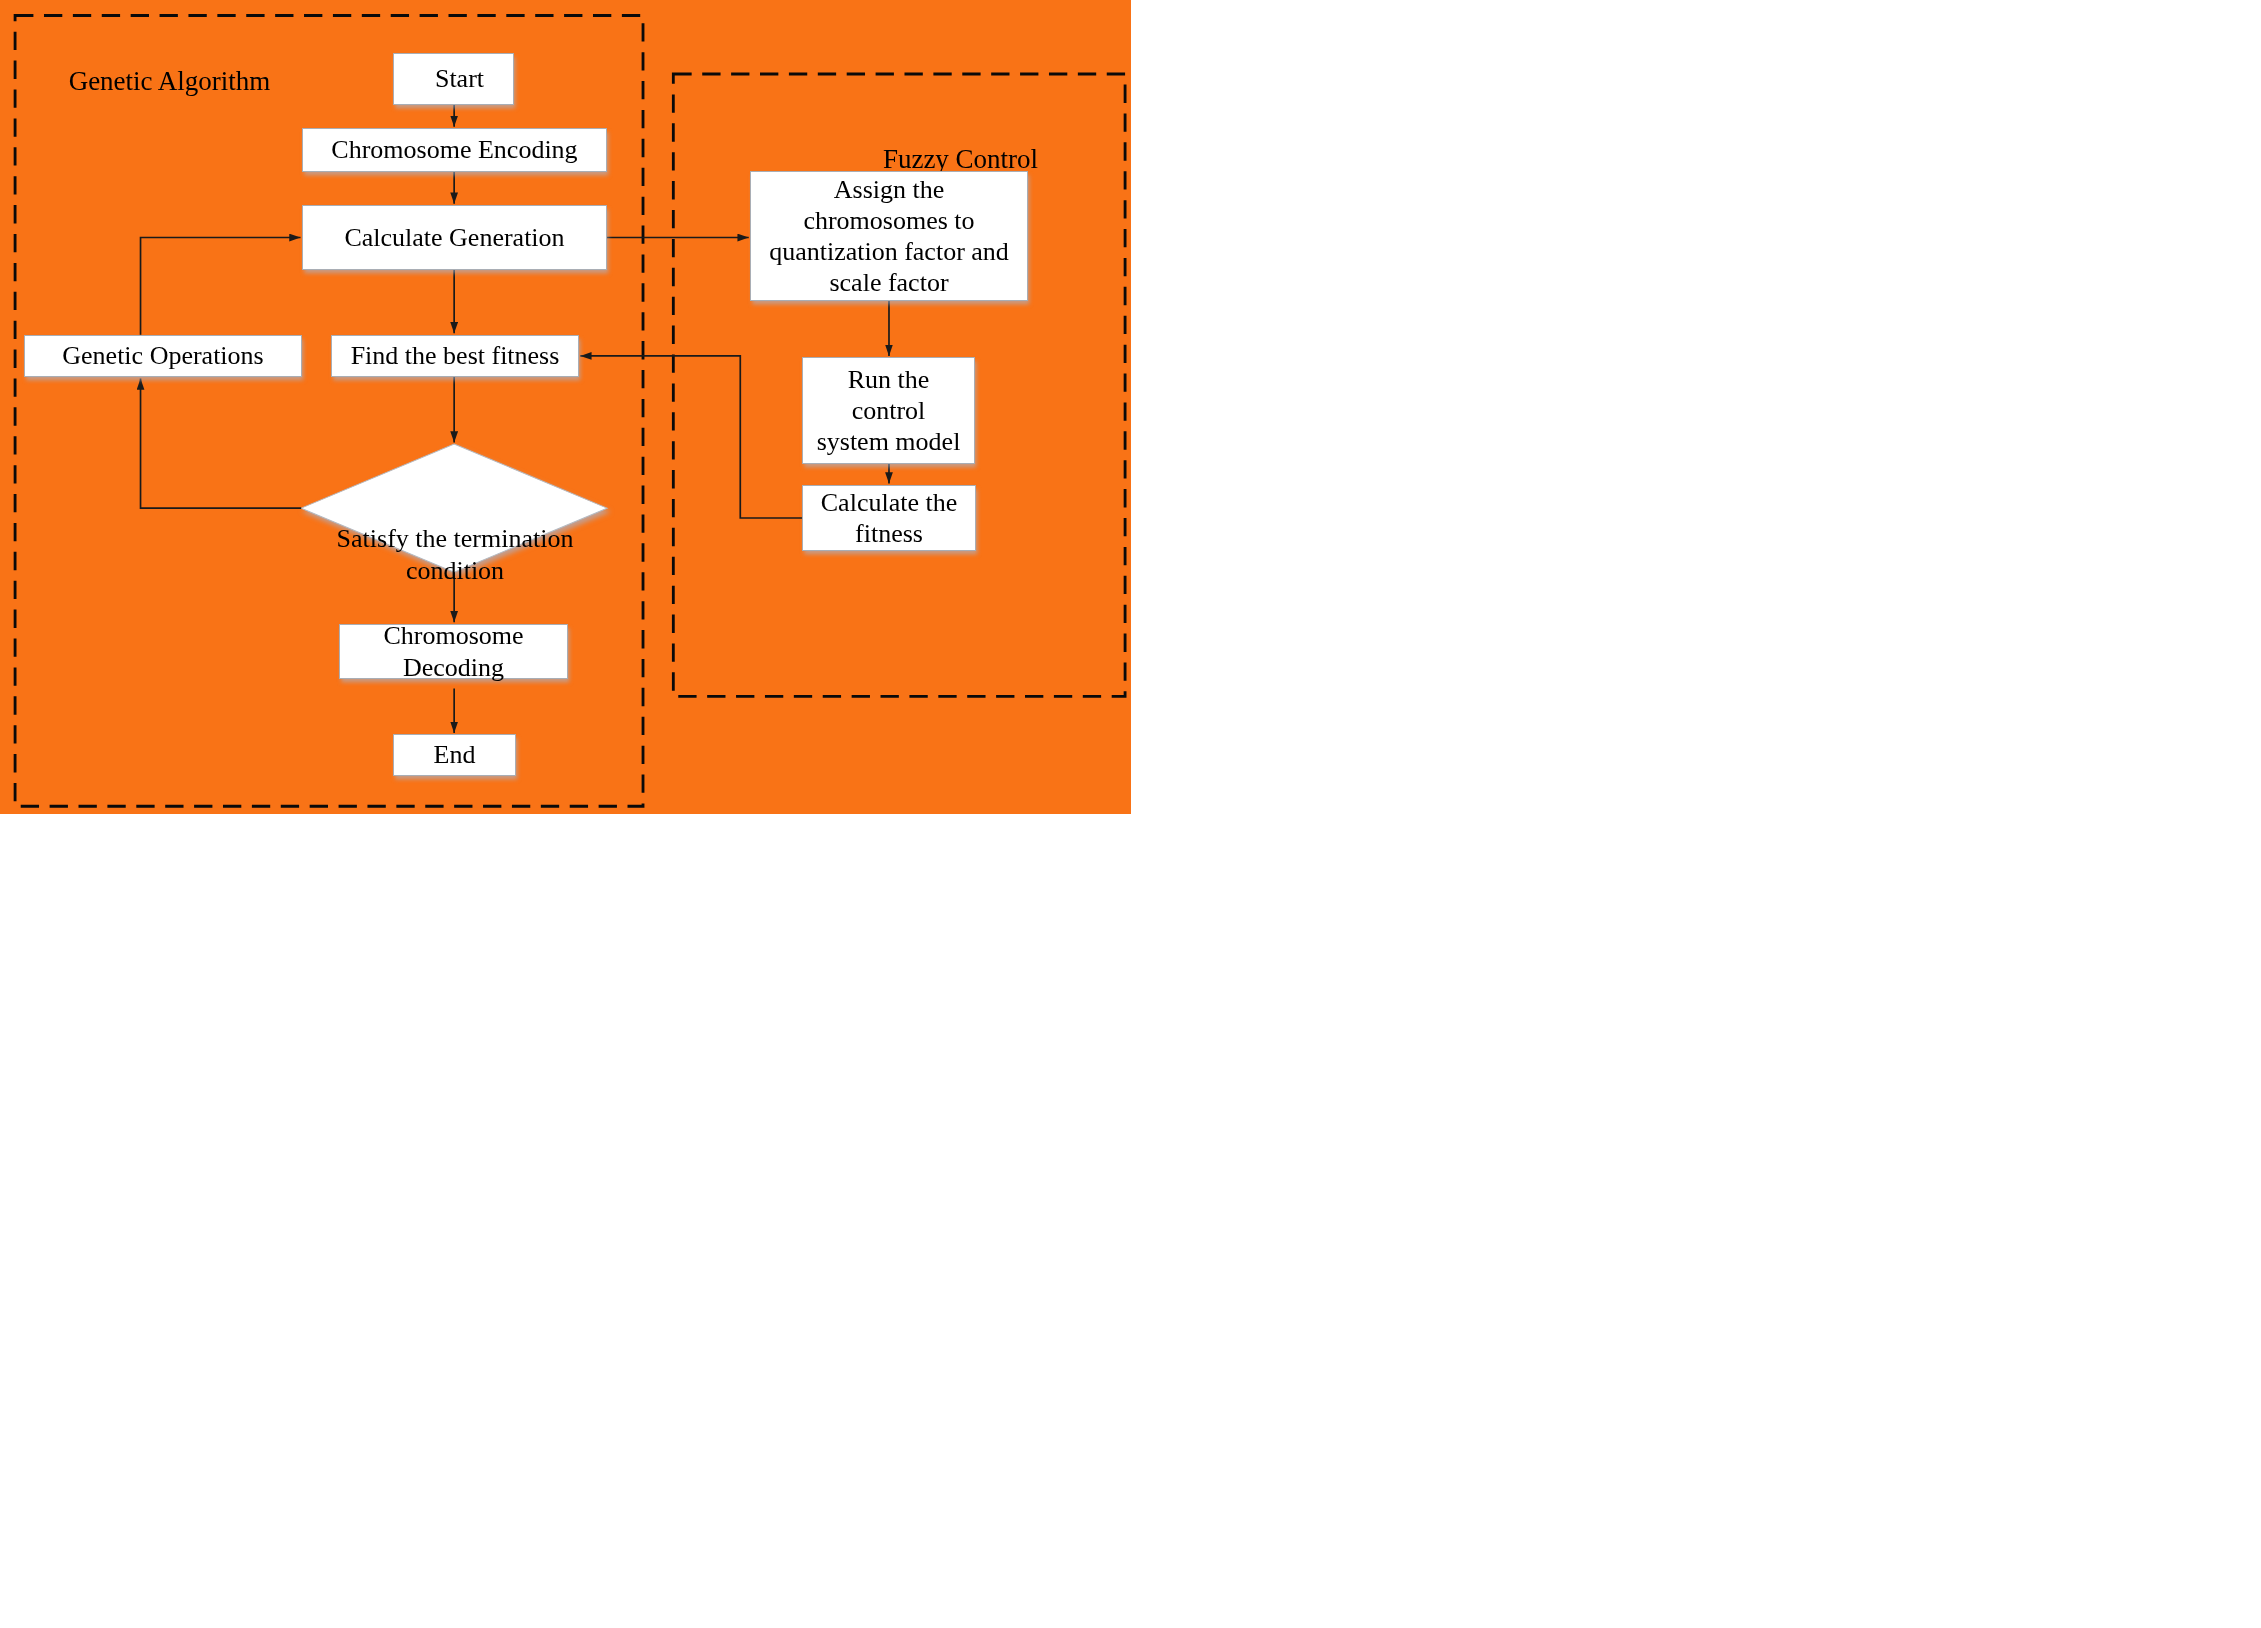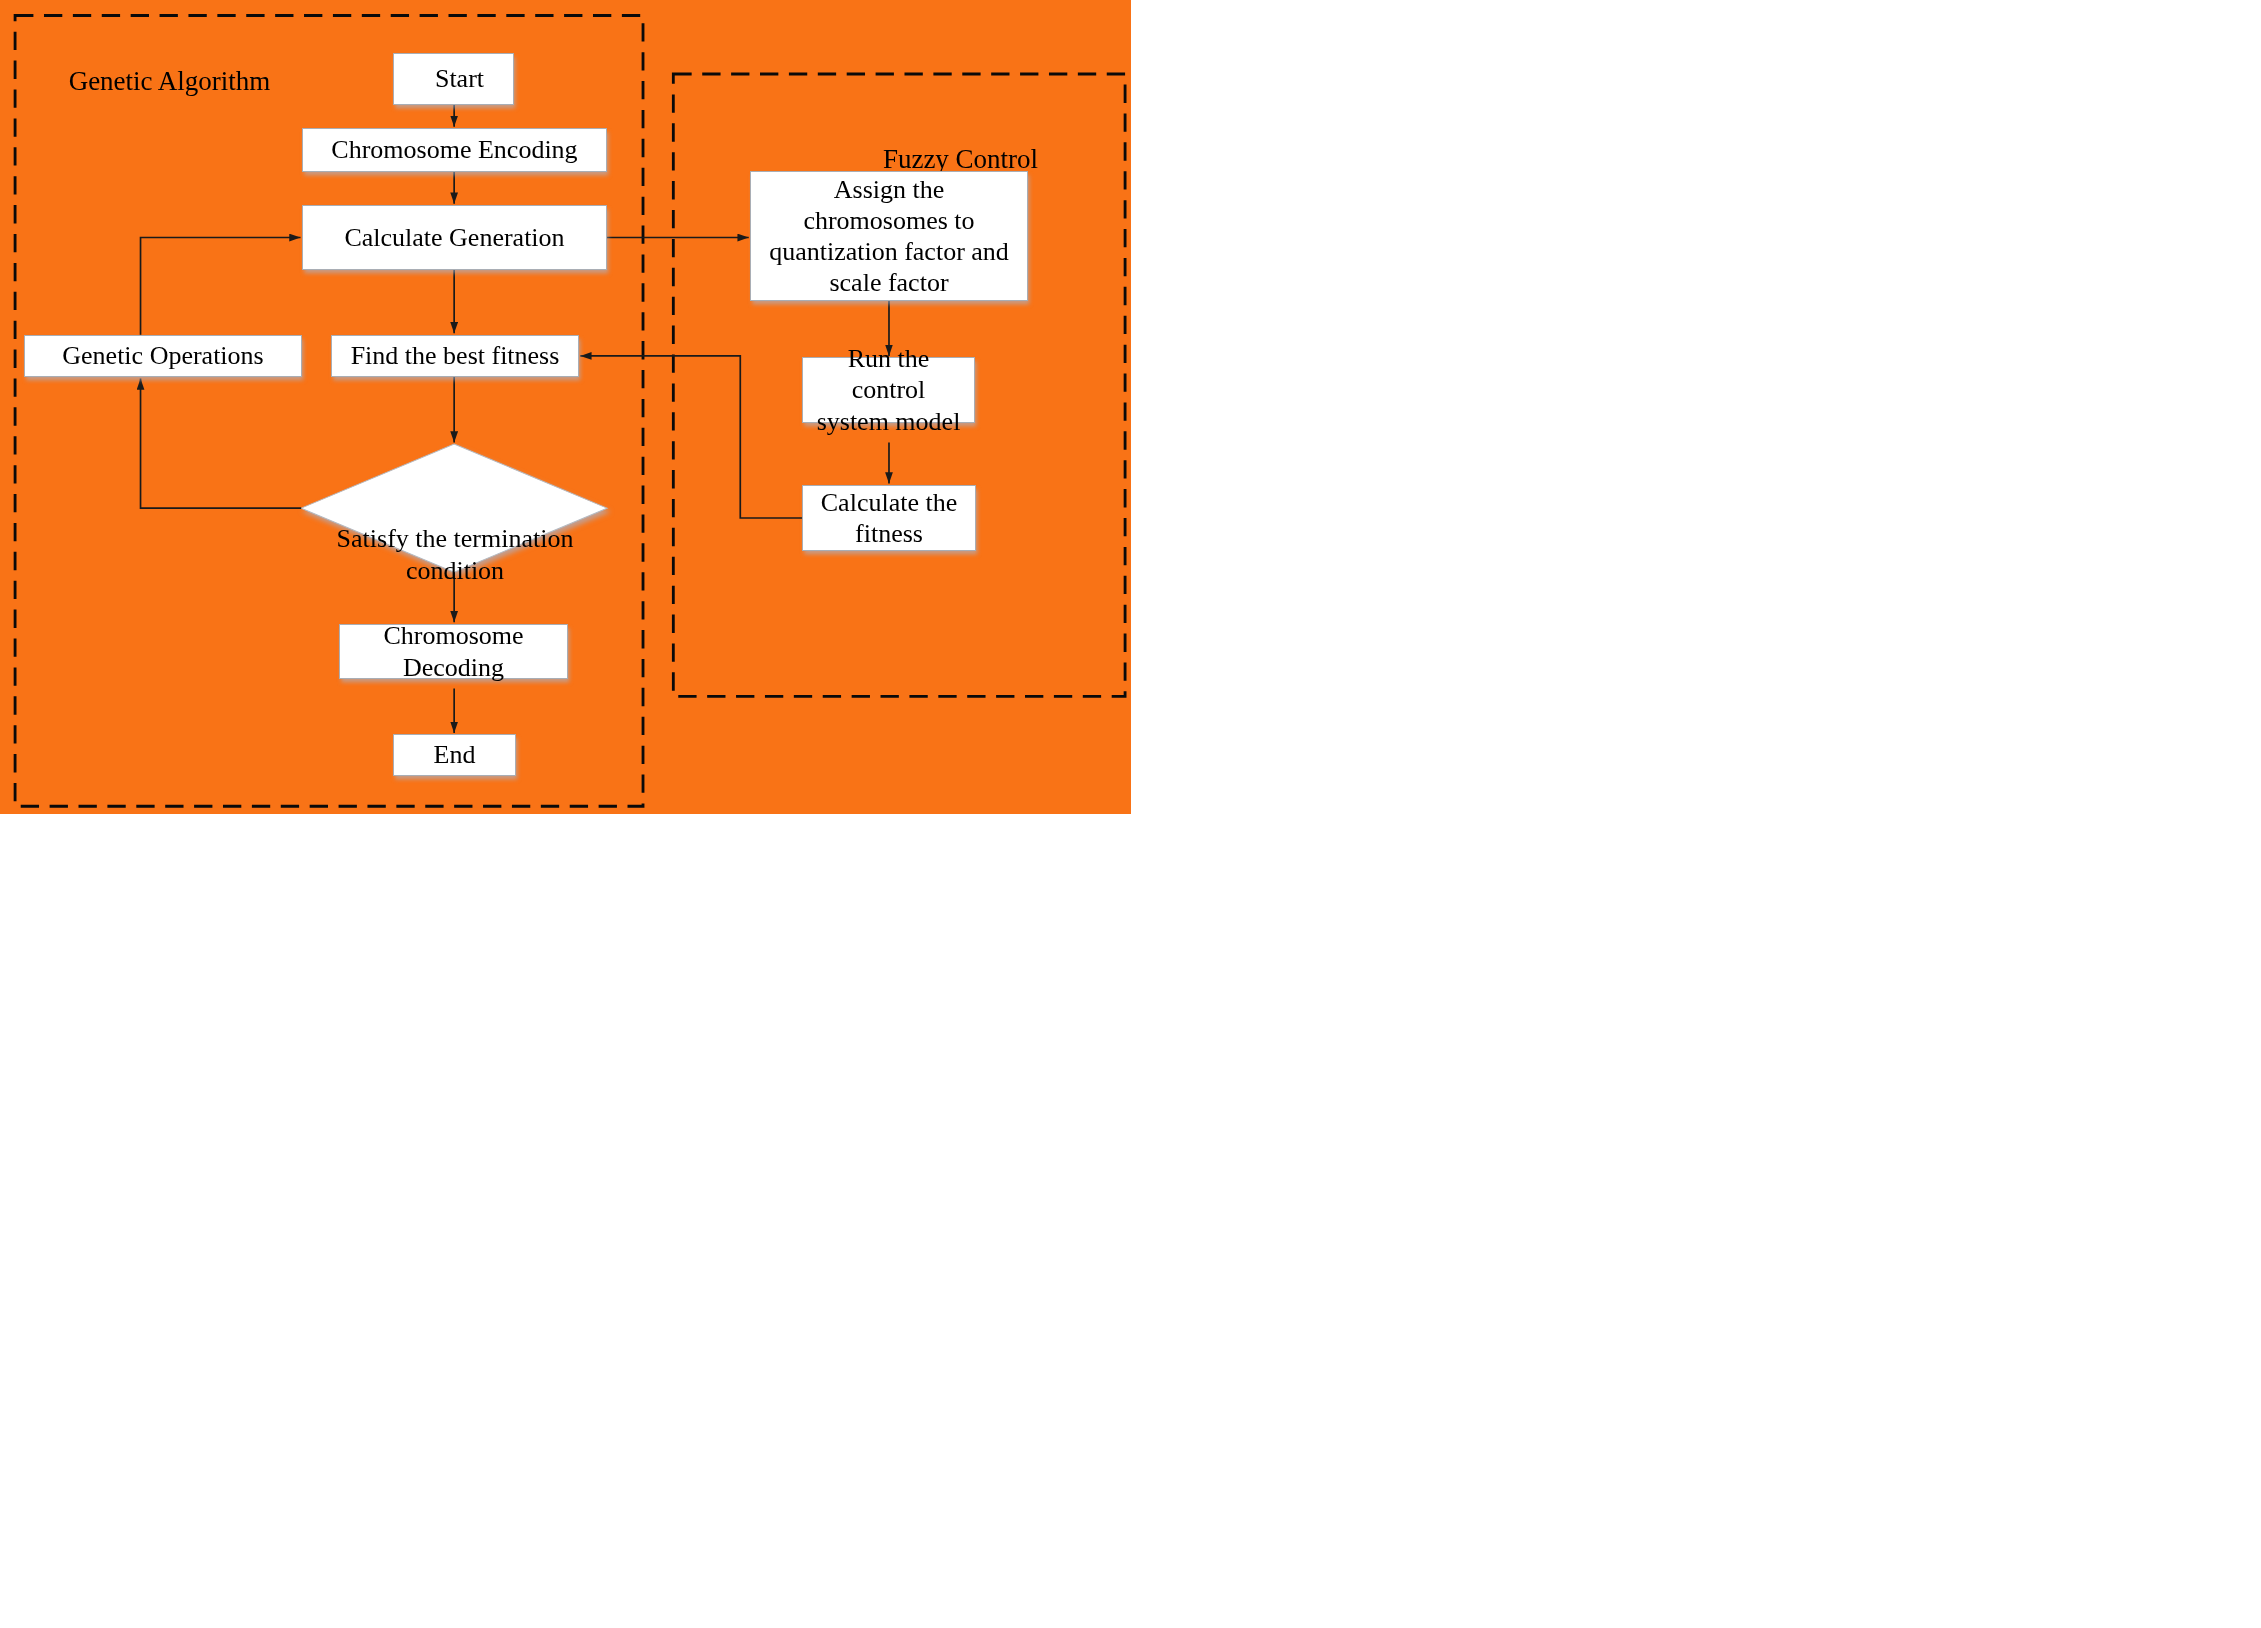--- a/index.html
+++ b/index.html
@@ -111,21 +111,21 @@
   <div class="node" style="left:339px; top:624px; width:229px; height:55px;">Chromosome
 Decoding</div>
 
   <div class="node" style="left:393px; top:734px; width:123px; height:42px;">End</div>
 
   <div class="node" style="left:750px; top:171px; width:278px; height:130px;">Assign the
 chromosomes to
 quantization factor and
 scale factor</div>
 
-  <div class="node" style="left:802px; top:357px; width:173px; height:66px;">Run the
+  <div class="node" style="left:802px; top:357px; width:173px; height:107px;">Run the
 control
 system model</div>
 
   <div class="node" style="left:802px; top:485px; width:174px; height:66px;">Calculate the
 fitness</div>
 
 </div>
 
 
 </body></html>

